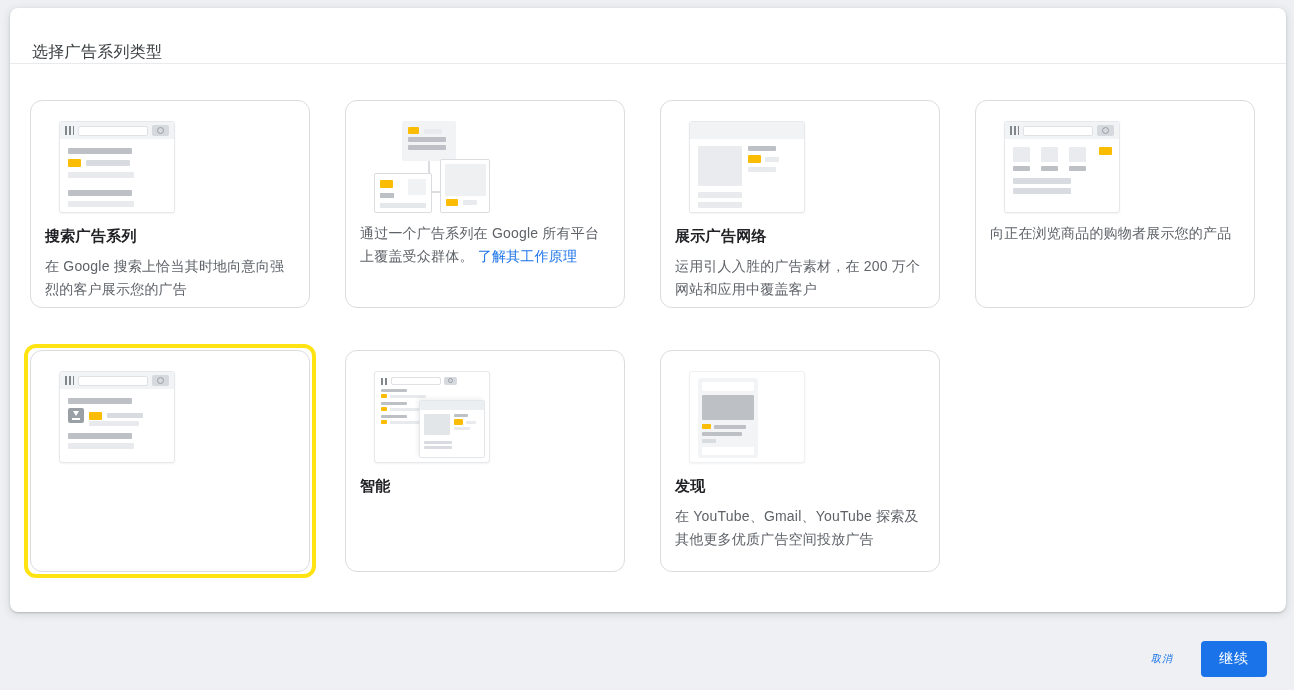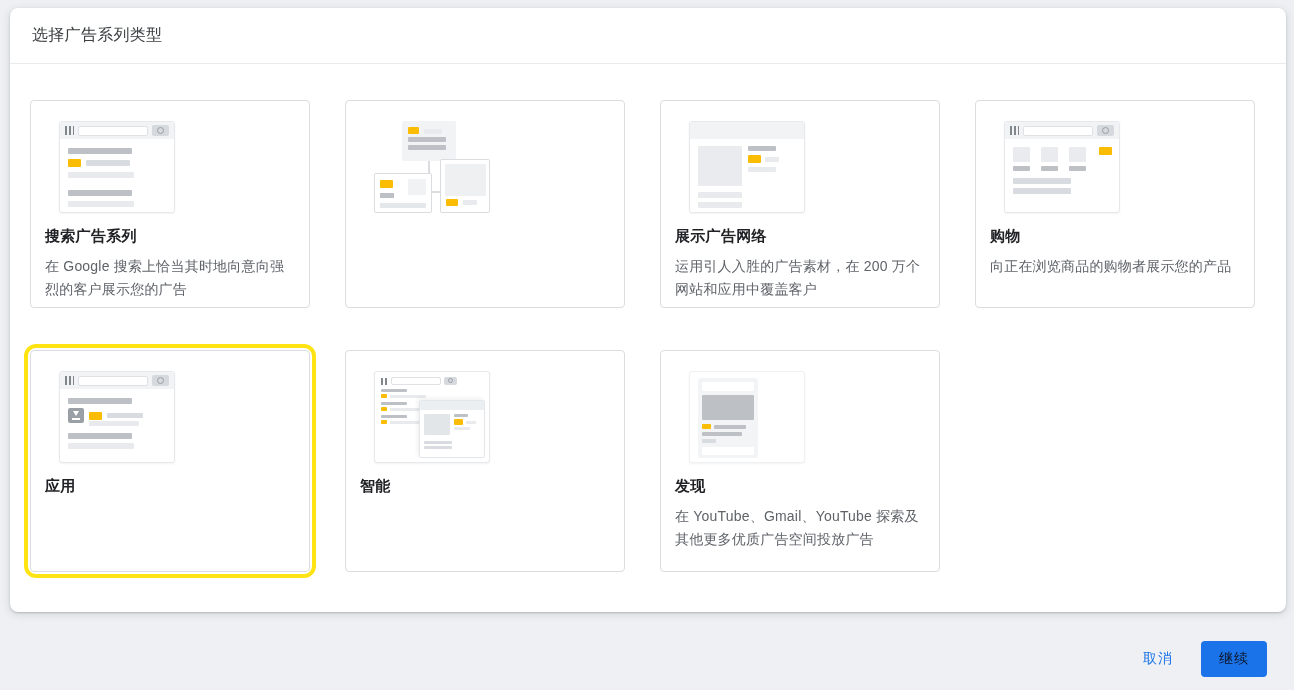--- a/index.html
+++ b/index.html
@@ -10,34 +10,34 @@
     position:relative;
     overflow:hidden;
     color:#202124;
   }
   .dialog {
     position:absolute; left:10px; top:8px; width:1276px; height:604px;
     background:#fff; border-radius:8px;
     box-shadow:0 1px 2px rgba(60,64,67,.25), 0 2px 8px 1px rgba(60,64,67,.12);
   }
   .dialog-header {
-    height:56px; display:flex; align-items:center; padding:0 22px;
+    height:56px; display:flex; align-items:flex-end; padding:0 22px;
     border-bottom:1px solid #e8eaed;
   }
   .dialog-title { font-size:16px; font-weight:500; color:#3c4043; letter-spacing:.3px; }
 
   .grid {
     padding:36px 20px 0 20px;
     display:grid;
     grid-template-columns:repeat(4,280px);
     grid-template-rows:208px 222px;
     column-gap:35px; row-gap:42px;
   }
   .card {
-    background:#fff; border:1px solid #dadce0; border-radius:4px;
+    background:#fff; border:1px solid #dadce0; border-radius:12px;
     padding:20px 14px 0 14px; position:relative; cursor:pointer;
   }
   .card.selected::after {
     content:""; position:absolute; inset:-7px; border-radius:12px;
     border:4px solid var(--selection-yellow,#ffe312); pointer-events:none;
   }
   .card-title { font-size:15px; font-weight:700; color:#202124; margin:14px 0 0 0; letter-spacing:.3px; }
   .card-desc  { font-size:14px; line-height:23px; color:#5f6368; margin-top:9px; letter-spacing:.2px; }
   .card-desc a { color:var(--accent-blue,#1a73e8); text-decoration:none; }
 
@@ -134,24 +134,24 @@
            border-radius:3px; padding:4px; }
   .pill { height:9px; background:#fff; border-radius:2px; }
   .dimg { margin-top:4px; height:25px; background:#bdc1c6; border-radius:1px; }
   .drow { display:flex; gap:3px; align-items:center; margin-top:4px; }
   .drow .bdg { width:9px; height:5px; }
   .mt3 { margin-top:3px; }
   .pillb { margin-top:4px; height:8px; background:#fff; border-radius:1px; }
 
   
   .footer { position:absolute; right:27px; top:641px; display:flex; align-items:center; gap:14px; }
-  .btn-text { color:var(--accent-blue,#1a73e8); font-size:14px; font-weight:500; padding:9px 14px;
+  .btn-text { color:var(--accent-blue,#1a73e8); font-size:10px; font-weight:500; padding:9px 14px;
               border:none; background:none; cursor:pointer; letter-spacing:1px;
-              font-family:"Liberation Sans","DejaVu Sans",sans-serif; border-radius:4px; }
-  .btn-filled { background:var(--accent-blue,#1a73e8); color:#0f172a; font-size:14px; font-weight:500;
+              font-family:"Liberation Sans","DejaVu Sans",sans-serif; border-radius:4px;font-style:italic; }
+  .btn-filled { background:var(--accent-blue,#1a73e8); color:#ffffff; font-size:14px; font-weight:500;
                 width:66px; height:36px; border:none; border-radius:4px; cursor:pointer; letter-spacing:1px;
                 font-family:"Liberation Sans","DejaVu Sans",sans-serif; }
 </style>
 </head>
 <body>
 
 <div class="dialog">
   <div class="dialog-header">
     <div class="dialog-title">选择广告系列类型</div>
   </div>
@@ -202,20 +202,21 @@
             <span class="l2"></span>
         </div>
         <div class="pm-right">
           <span class="rsq"></span>
           <span class="row">
               <span class="bdg"></span>
               <span class="ln l w14 h5"></span>
             </span>
         </div>
       </div>
+      <div class="card-desc"><span>通过一个广告系列在 Google 所有平台上覆盖受众群体。 </span><a href="#">了解其工作原理</a></div>
     </div>
 
     <div class="card">
       <div class="thumb">
         <div class="mw">
           <div class="mh"></div>
           <div class="dbody">
             <div class="cols">
               <span class="sq w44" style="height:40px"></span>
               <span class="col">
@@ -258,21 +259,20 @@
               <span class="shcol">
                   <span class="sq w17" style="height:15px"></span>
                   <span class="ln d w17 h5"></span>
                 </span>
             </div>
             <span class="ln m w58" style="display:block;margin-top:7px"></span>
             <span class="ln m w58" style="display:block;margin-top:4px"></span>
           </div>
         </div>
       </div>
-      <div class="card-title">购物</div>
       <div class="card-desc">向正在浏览商品的购物者展示您的产品</div>
     </div>
 
 
     <div class="card selected">
       <div class="thumb">
         <div class="mw">
           <div class="mh">
             <span class="bars"></span>
             <span class="inp"></span>
@@ -284,21 +284,20 @@
                 <span class="aic"></span>
                 <span class="bdg"></span>
                 <span class="ln m w36 h5"></span>
               </span>
             <span class="ln l w50 h5 ml22" style="margin-top:-6px"></span>
             <span class="ln d w64" style="margin-top:3px"></span>
             <span class="ln l w66"></span>
           </div>
         </div>
       </div>
-      <div class="card-title">应用</div>
     </div>
 
     <div class="card">
       <div class="thumb">
         <div class="mw">
           <div class="smb">
             <div class="smsearch">
               <span class="bars small"></span>
               <span class="inp"></span>
               <span class="sbtn"></span>

